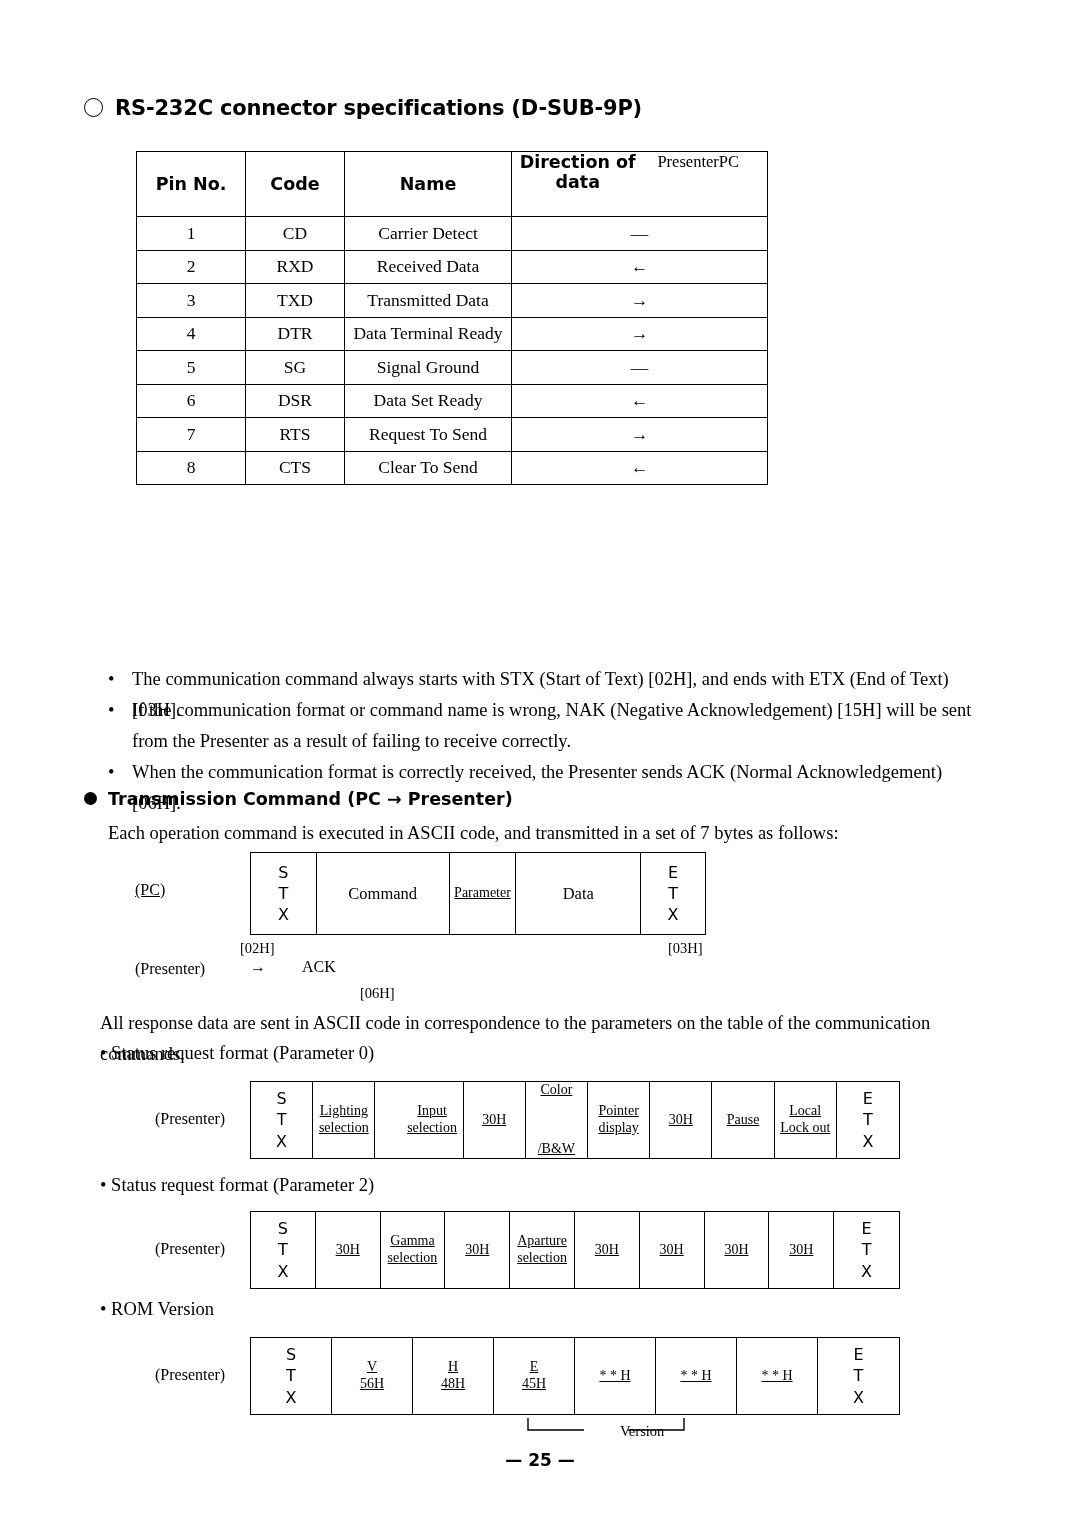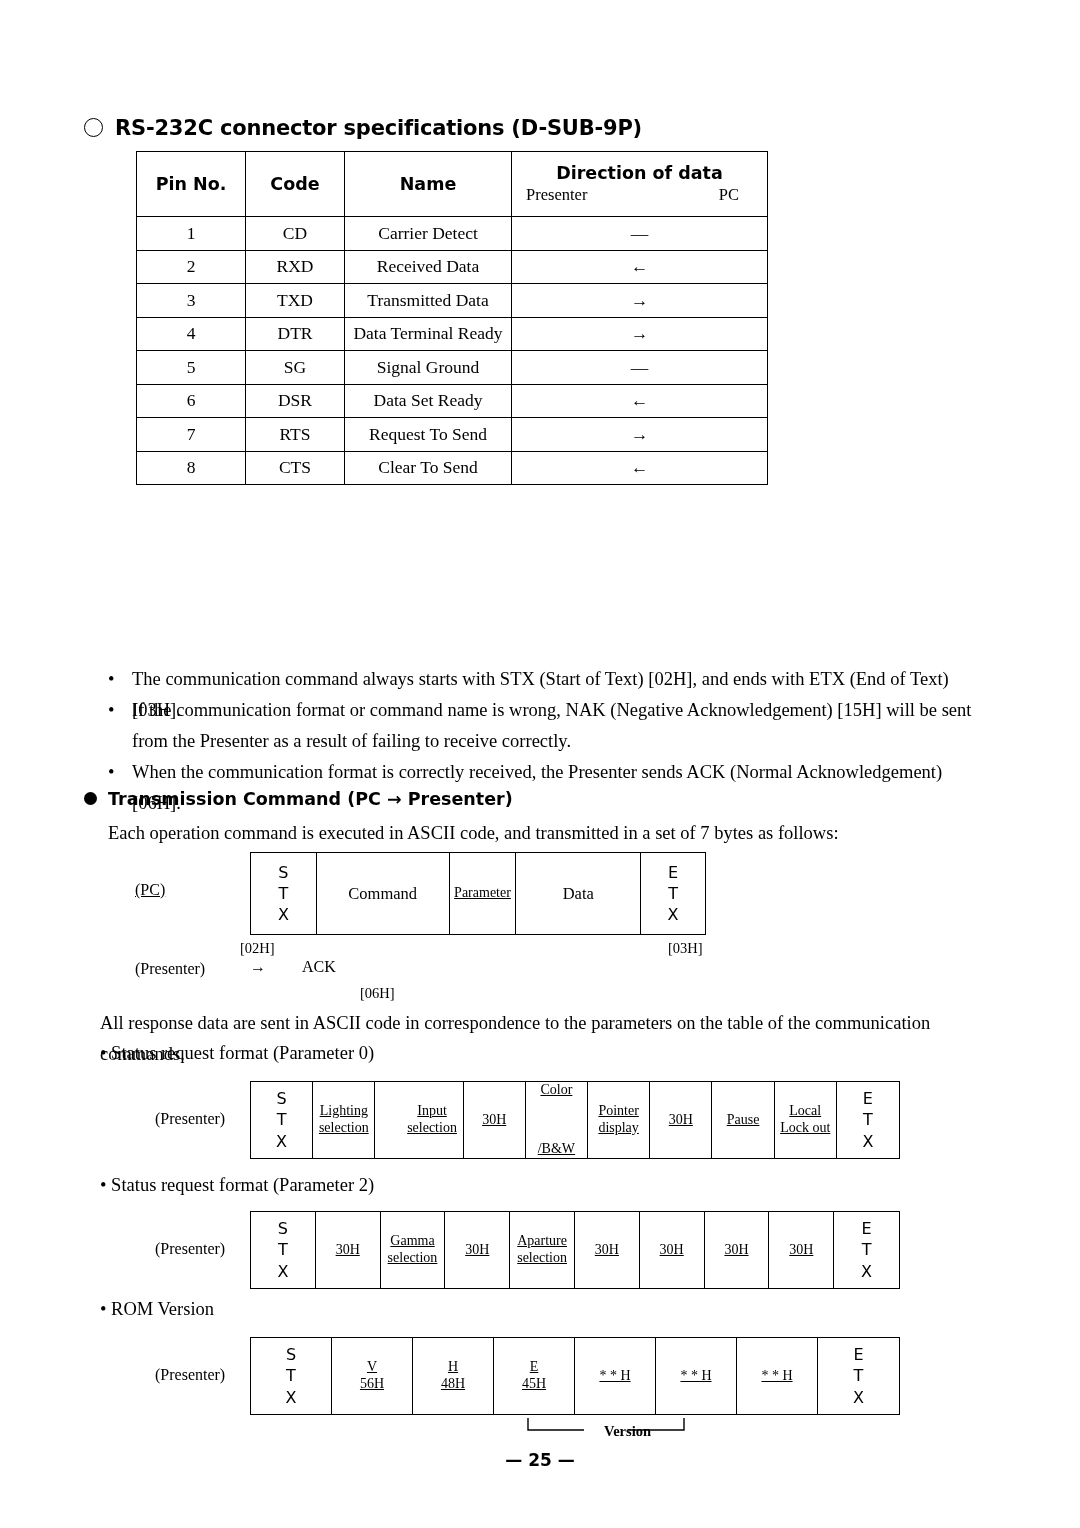--- a/index.html
+++ b/index.html
@@ -75,21 +75,20 @@
     height: 32.5px;
     font-family: "Liberation Serif", serif;
     font-size: 17.5px;
   }
   .col-pin   { width: 108px; }
   .col-code  { width: 98px; }
   .col-name  { width: 166px; }
   .col-dir   { width: 255px; }
   .dir-head-inner {
     display: flex;
-    flex-direction: column;
     justify-content: center;
     height: 100%;
   }
   .dir-title { font-size: 17.5px; margin-bottom: 2px; }
   .dir-sub {
     display: flex;
     justify-content: space-between;
     padding: 0 28px 0 14px;
     font-family: "Liberation Serif", serif;
     font-weight: normal;
@@ -214,21 +213,21 @@
     font-family: "DejaVu Sans", sans-serif;
     font-size: 17px;
     font-weight: bold;
   }
 </style>
 </head>
 <body>
 
 <div class="page">
 
-  <div class="section-heading" style="left:84px; top:96px;margin-top:20px;">
+  <div class="section-heading" style="left:84px; top:96px;">
     <span class="heading-bullet"></span><span>RS-232C connector specifications (D-SUB-9P)</span>
   </div>
 
   <table class="pin-table">
     <thead>
       <tr>
         <th class="col-pin">Pin No.</th>
         <th class="col-code">Code</th>
         <th class="col-name">Name</th>
         <th class="col-dir">
@@ -463,17 +462,17 @@
         <span class="cell-stack">E</span>
         <span class="cell-stack">T</span>
         <span class="cell-stack">X</span>
       </div>
     </div>
 
   <svg class="ver-brace" style="left:526px; top:1416px;" width="160" height="22">
     <path d="M2,2 L2,14 L58,14" stroke="#000" stroke-width="1.4" fill="none"></path>
     <path d="M158,2 L158,14 L102,14" stroke="#000" stroke-width="1.4" fill="none"></path>
   </svg>
-  <div class="tiny-label" style="left:604px; top:1423px;font-weight:bold;">Version</div>
+  <div class="tiny-label" style="left:620px; top:1423px;">Version</div>
 
   <div class="page-number" style="top:1450px;">— 25 —</div>
 
 </div>
 
 </body></html>

